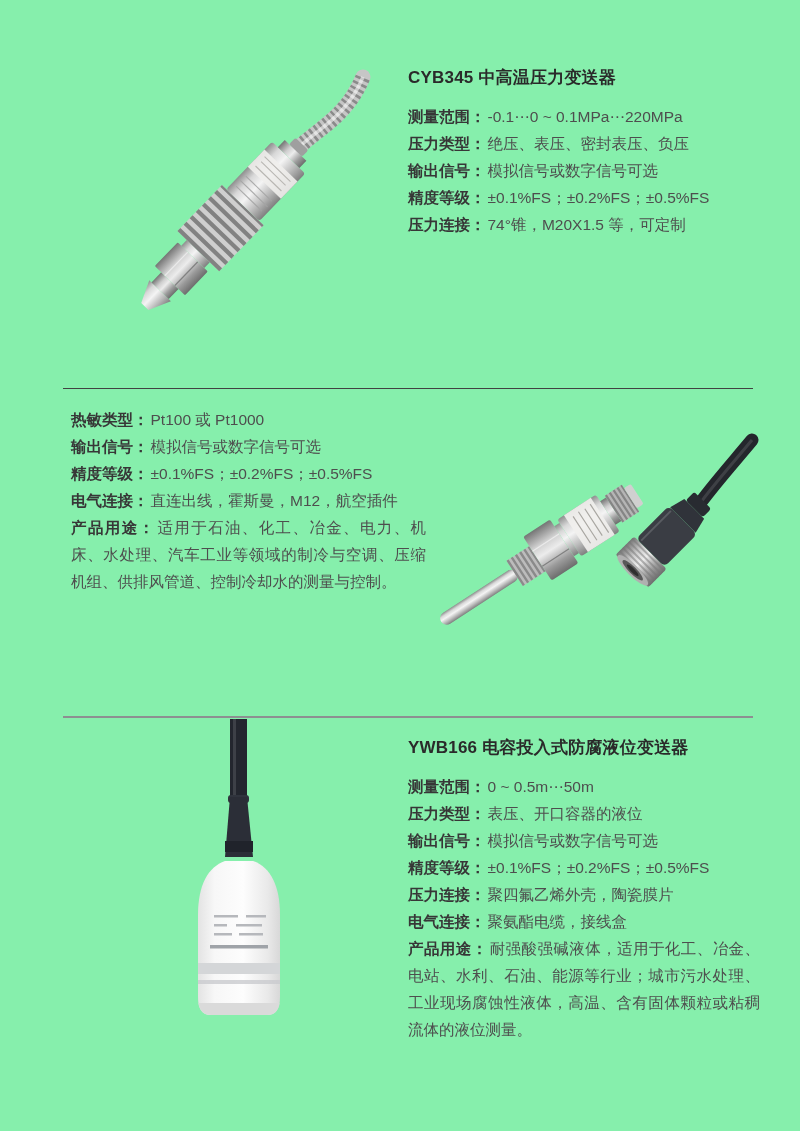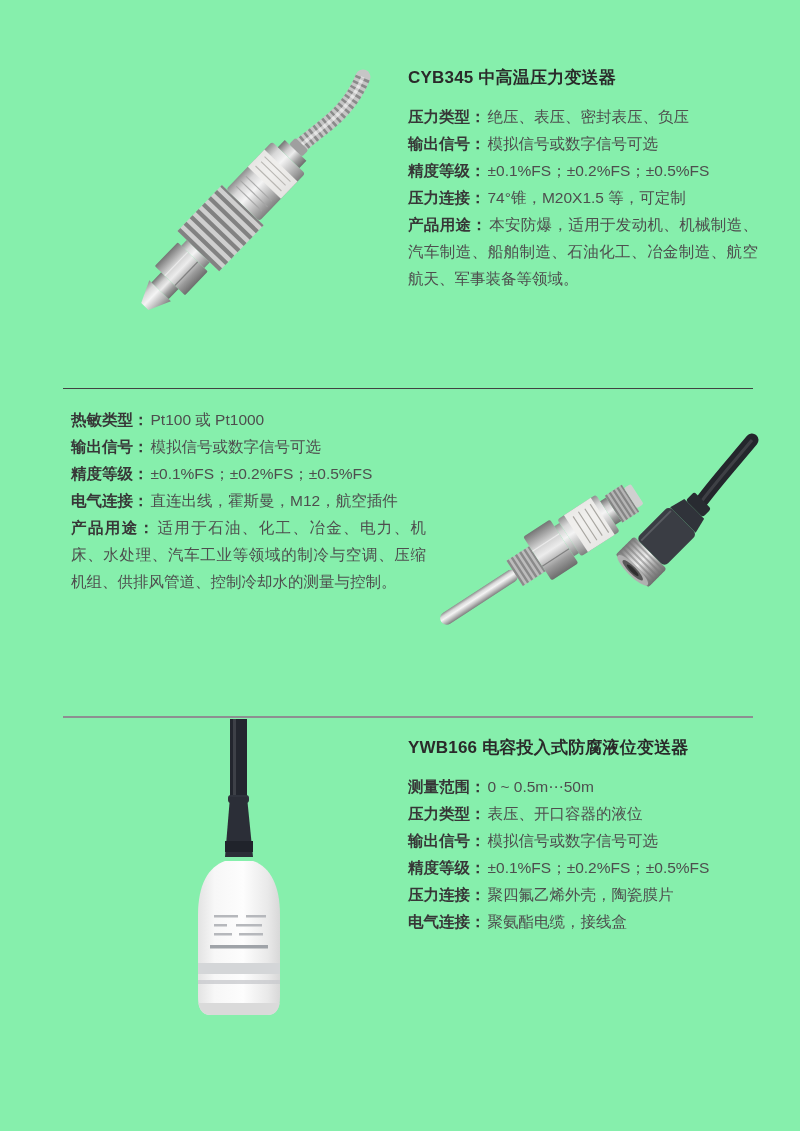--- a/index.html
+++ b/index.html
@@ -68,25 +68,25 @@
         <rect x="180" y="127" width="24" height="46" fill="#efeeec" opacity=".9"></rect>
         <path d="M186,132 V168 M193,133 V167 M199,132 V168" stroke="#b9b7b3" stroke-width="1.1"></path>
         <rect x="215" y="135" width="10" height="30" fill="url(#g1b)"></rect>
         <rect x="225" y="141" width="9" height="18" rx="2" fill="#9f9f9f"></rect>
       </g>
     </svg>
   </div>
 
   <div class="info" id="info-1">
     <h3 class="title">CYB345 中高温压力变送器</h3>
+    <p class="spec"><b>测量范围：</b><span>-0.1⋯0 ~ 0.1MPa⋯220MPa</span></p>
     <p class="spec"><b>压力类型：</b><span>绝压、表压、密封表压、负压</span></p>
     <p class="spec"><b>输出信号：</b><span>模拟信号或数字信号可选</span></p>
     <p class="spec"><b>精度等级：</b><span>±0.1%FS；±0.2%FS；±0.5%FS</span></p>
     <p class="spec"><b>压力连接：</b><span>74°锥，M20X1.5 等，可定制</span></p>
-    <p class="spec"><b>产品用途：</b><span>本安防爆，适用于发动机、机械制造、汽车制造、船舶制造、石油化工、冶金制造、航空航天、军事装备等领域。</span></p>
   </div>
 
   <div class="divider" id="divider-1"></div>
 
   <div class="info" id="info-2">
     <p class="spec"><b>热敏类型：</b><span>Pt100 或 Pt1000</span></p>
     <p class="spec"><b>输出信号：</b><span>模拟信号或数字信号可选</span></p>
     <p class="spec"><b>精度等级：</b><span>±0.1%FS；±0.2%FS；±0.5%FS</span></p>
     <p class="spec"><b>电气连接：</b><span>直连出线，霍斯曼，M12，航空插件</span></p>
     <p class="spec"><b>产品用途：</b><span>适用于石油、化工、冶金、电力、机床、水处理、汽车工业等领域的制冷与空调、压缩机组、供排风管道、控制冷却水的测量与控制。</span></p>
@@ -188,15 +188,16 @@
   </div>
 
   <div class="info" id="info-3">
     <h3 class="title">YWB166 电容投入式防腐液位变送器</h3>
     <p class="spec"><b>测量范围：</b><span>0 ~ 0.5m⋯50m</span></p>
     <p class="spec"><b>压力类型：</b><span>表压、开口容器的液位</span></p>
     <p class="spec"><b>输出信号：</b><span>模拟信号或数字信号可选</span></p>
     <p class="spec"><b>精度等级：</b><span>±0.1%FS；±0.2%FS；±0.5%FS</span></p>
     <p class="spec"><b>压力连接：</b><span>聚四氟乙烯外壳，陶瓷膜片</span></p>
     <p class="spec"><b>电气连接：</b><span>聚氨酯电缆，接线盒</span></p>
+    <p class="spec"><b>产品用途：</b><span>耐强酸强碱液体，适用于化工、冶金、电站、水利、石油、能源等行业；城市污水处理、工业现场腐蚀性液体，高温、含有固体颗粒或粘稠流体的液位测量。</span></p>
   </div>
 
 </div>
 
 </body></html>

